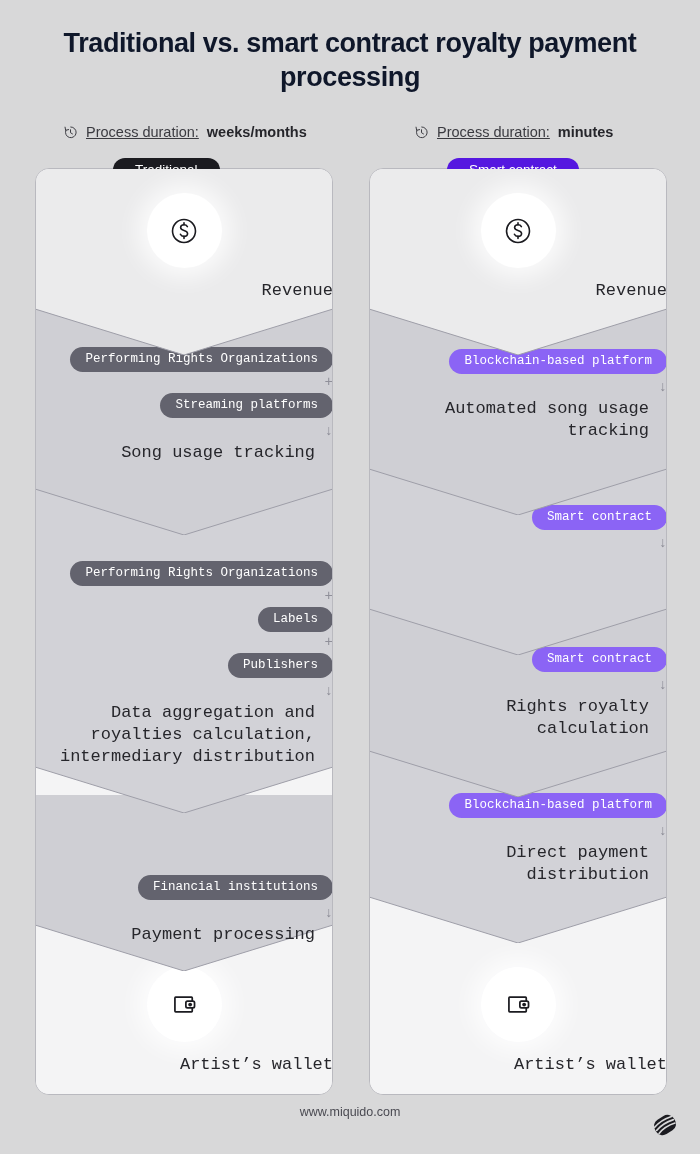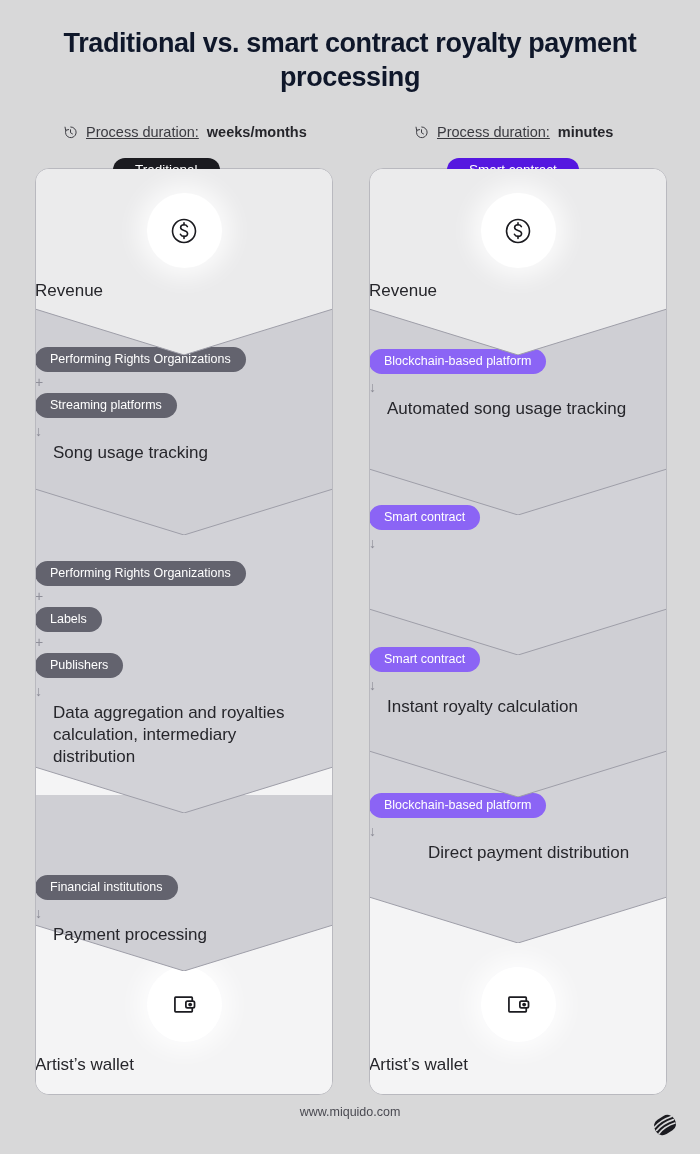--- a/index.html
+++ b/index.html
@@ -38,21 +38,21 @@
     border:1px solid #b9b9bf;
     background:#f4f4f5;
     overflow:hidden;
   }
   .col.left{left:35px;}
   .col.right{left:369px;}
 
   
   .band{position:absolute;left:-1px;width:298px;}
 
-  .content{position:absolute;left:0;top:0;width:100%;text-align:left;}
+  .content{position:absolute;left:0;top:0;width:100%;text-align:right;font-family:Liberation Mono, monospace;}
 
   
   .top-badge{
     position:absolute;top:158px;height:24px;line-height:24px;
     border-radius:12px;padding:0 22px;
     font-size:13.5px;color:#ffffff;white-space:nowrap;
     z-index:7;
   }
   .top-badge.trad{left:113px;background:#1b1b20;}
   .top-badge.smart{left:447px;background:#5517e0;}
@@ -231,21 +231,21 @@
         </div>
       </div>
       <div class="band" style="top: 440px; height: 188px; z-index: 37;">
         <div style="position: absolute; left: 0px; top: 0px; width: 298px; height: 188px; background: rgb(207, 207, 212); clip-path: polygon(0px 0px, 100% 0px, 100% 142px, 50% 188px, 0px 142px);"></div>
         <div style="position: absolute; left: 0px; top: 0px; width: 298px; height: 188px; pointer-events: none;"><svg width="298" height="188" viewBox="0 0 298 188">
             <path d="M0 142 L149 188 L298 142" fill="none" stroke="#9e9ea8" stroke-width="1" stroke-linejoin="round"></path>
           </svg></div>
         <div class="content" style="top: 38px;">
           <div><span class="pill purple">Smart contract</span></div>
           <div class="arrow" style="margin: 4px 0px 2px;">↓</div>
-          <div class="stage-title" style="padding: 0px 18px;">Instant royalty calculation</div>
+          <div class="stage-title" style="padding: 0px 18px;">Rights royalty calculation</div>
         </div>
       </div>
       <div class="band" style="top: 582px; height: 192px; z-index: 36;">
         <div style="position: absolute; left: 0px; top: 0px; width: 298px; height: 192px; background: rgb(210, 210, 215); clip-path: polygon(0px 0px, 100% 0px, 100% 146px, 50% 192px, 0px 146px);"></div>
         <div style="position: absolute; left: 0px; top: 0px; width: 298px; height: 192px; pointer-events: none;"><svg width="298" height="192" viewBox="0 0 298 192">
             <path d="M0 146 L149 192 L298 146" fill="none" stroke="#9e9ea8" stroke-width="1" stroke-linejoin="round"></path>
           </svg></div>
         <div class="content" style="top: 42px;">
           <div><span class="pill purple">Blockchain-based platform</span></div>
           <div class="arrow" style="margin: 4px 0px 2px;">↓</div>

